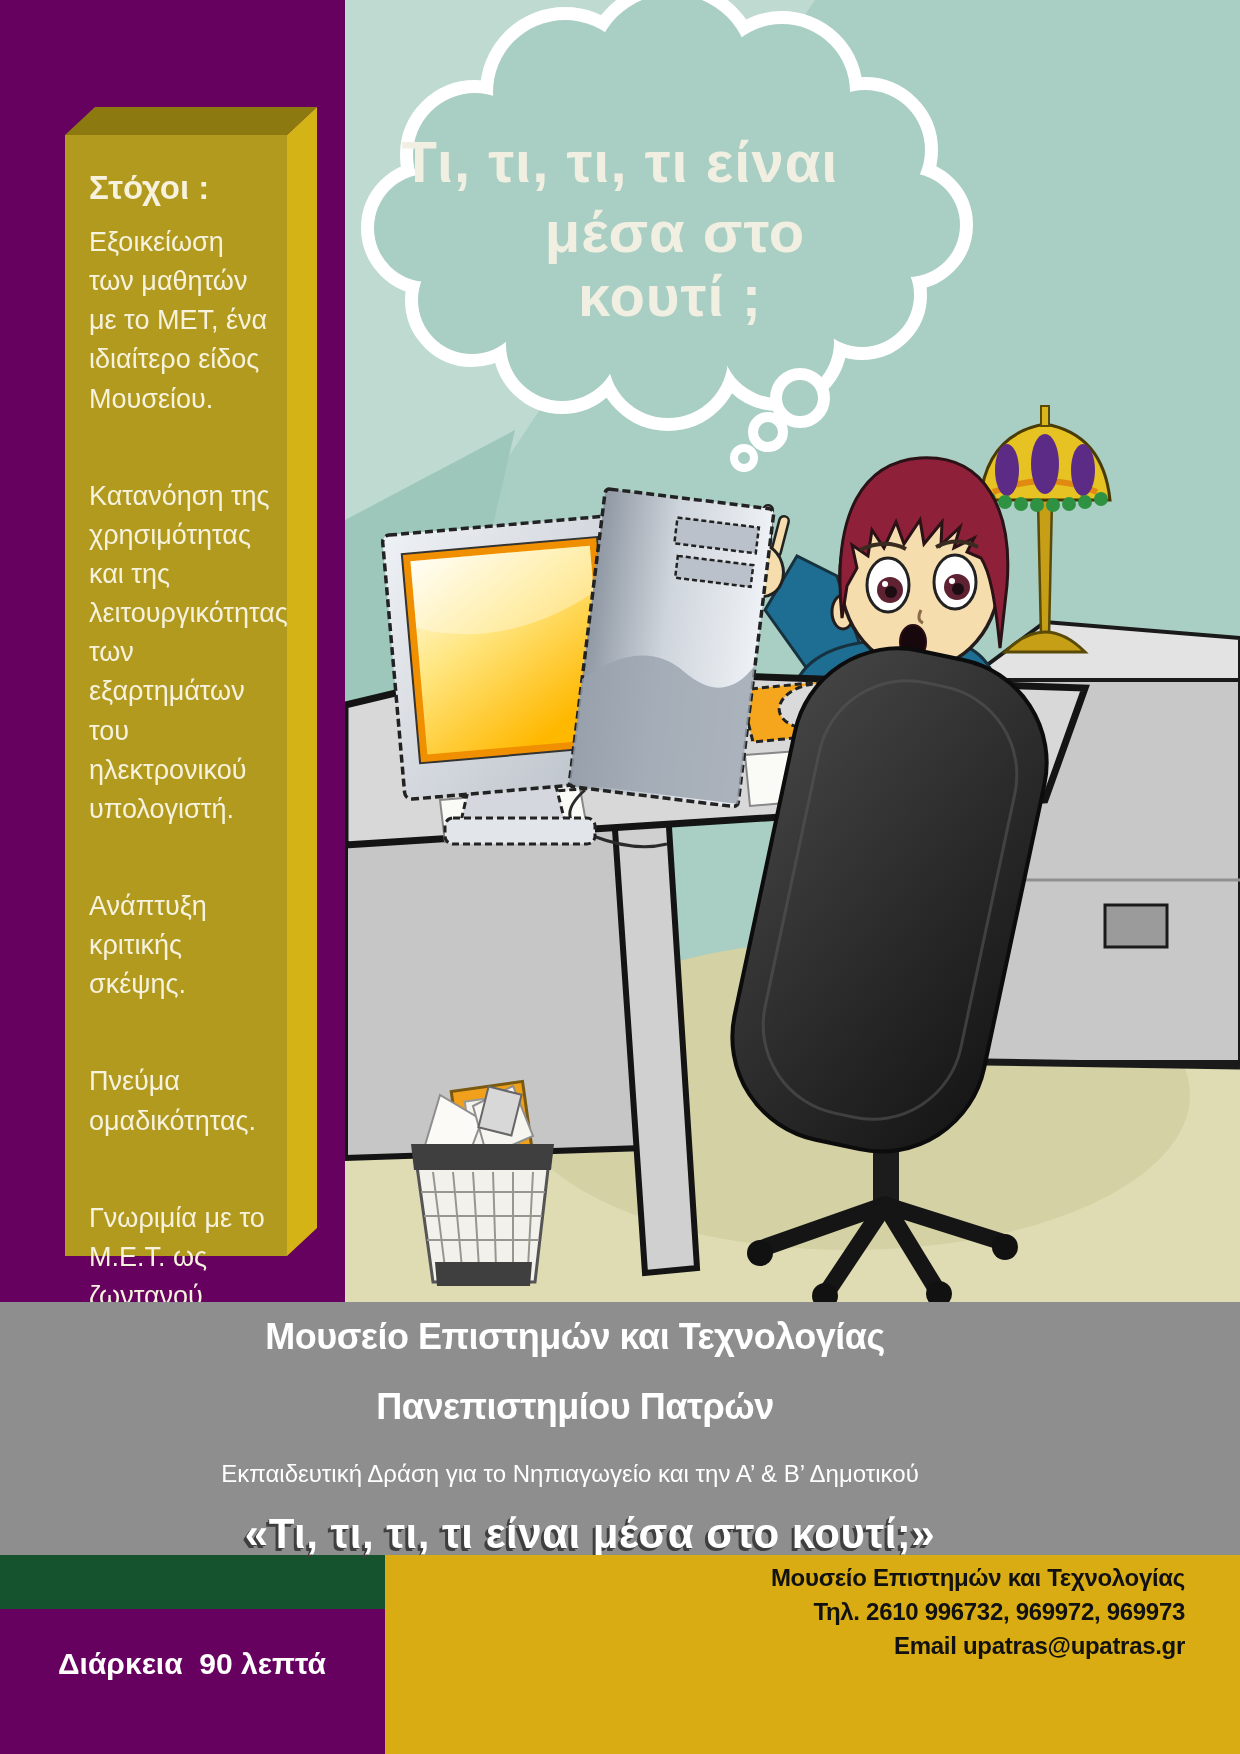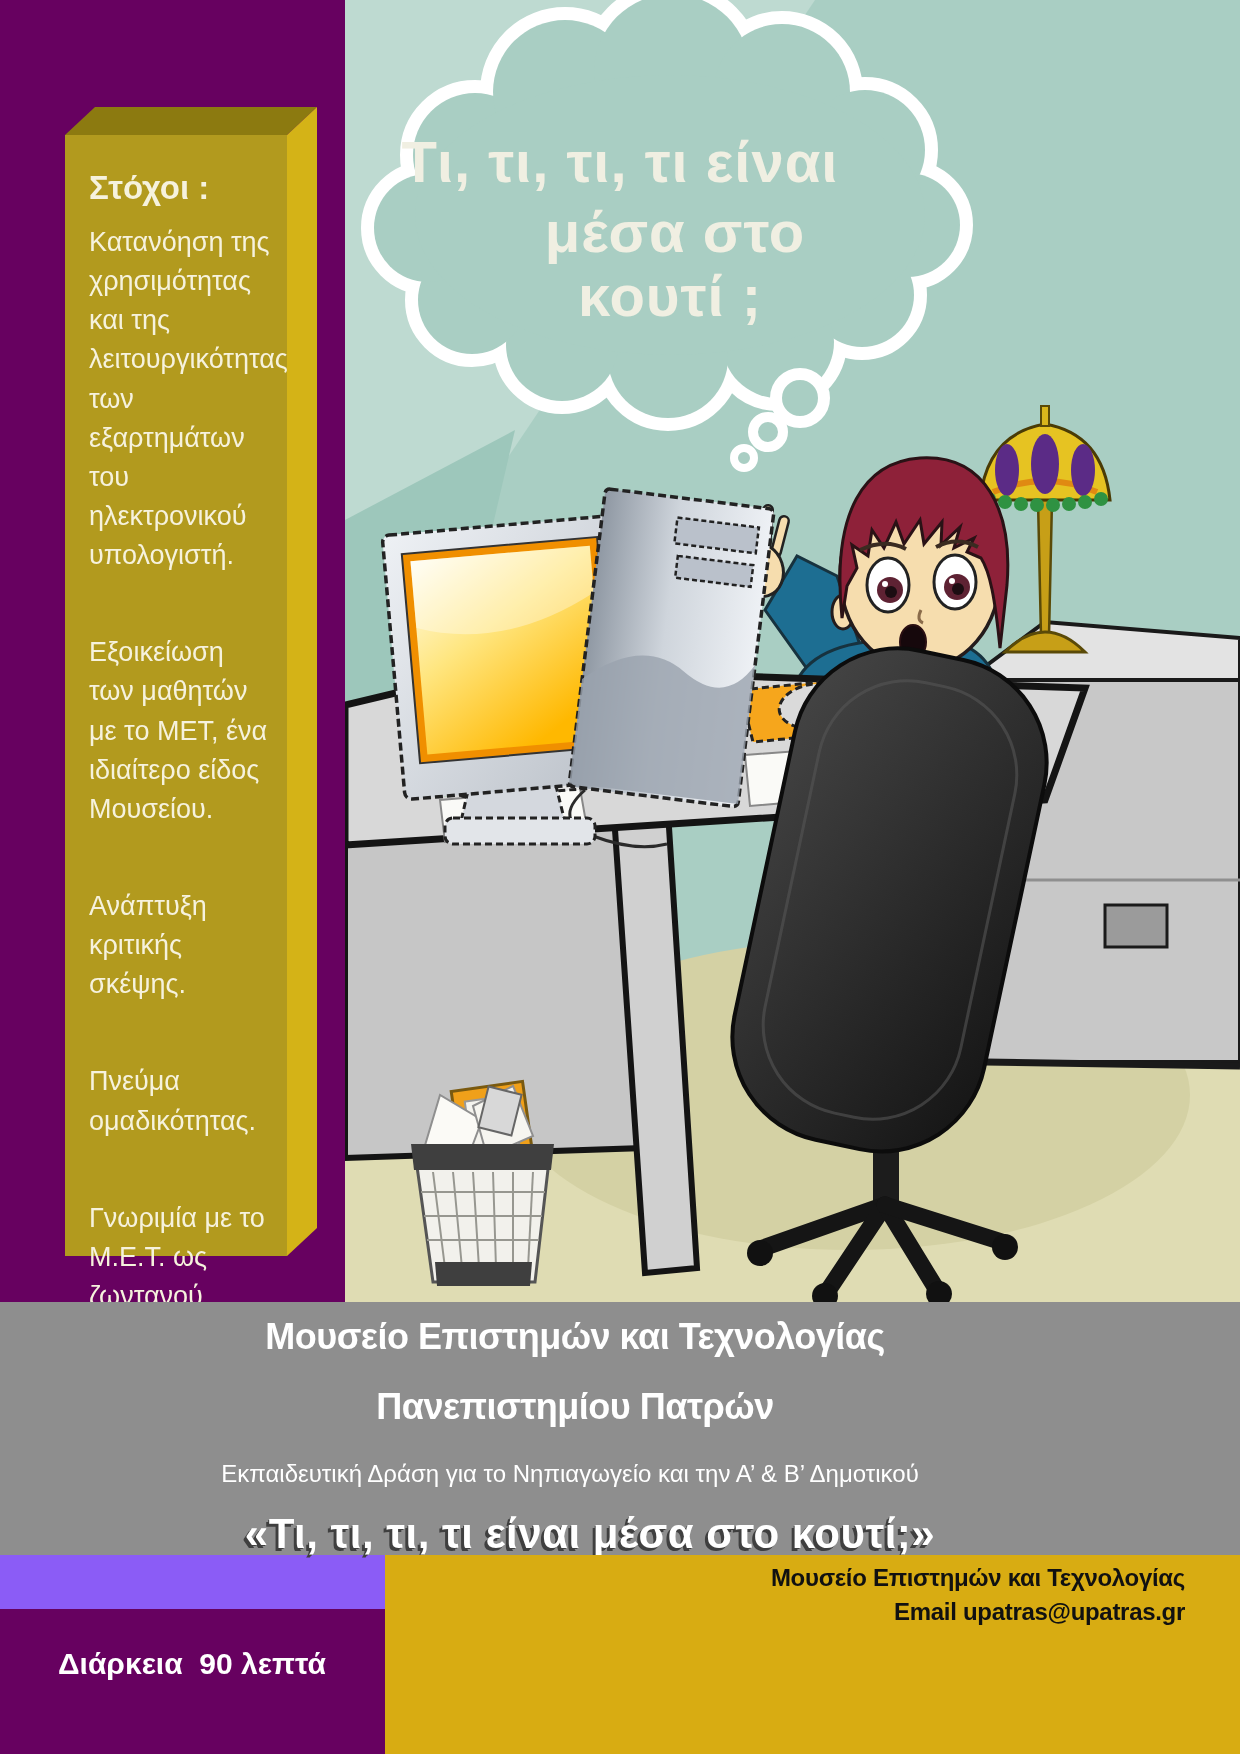--- a/index.html
+++ b/index.html
@@ -1,17 +1,17 @@
 <!DOCTYPE html>
 <html><head>
 <meta charset="utf-8">
 <style>
   html,body{margin:0;padding:0;background:#ffffff;}
   .page{position:relative;width:1240px;height:1754px;overflow:hidden;
-        font-family:"Liberation Sans","DejaVu Sans",sans-serif;background:#8b5cf6;}
+        font-family:"Liberation Sans","DejaVu Sans",sans-serif;background:#14532d;}
 
   
   .left-col{position:absolute;left:0;top:0;width:345px;height:1302px;background:#670160;}
   .goal-box-svg{position:absolute;left:0;top:0;}
   .goal-text{position:absolute;left:65px;top:135px;width:222px;box-sizing:border-box;
              padding:34px 14px 0 24px;color:#f6f2dd;}
   .goal-title{font-size:33px;font-weight:bold;margin:0 0 16px 0;}
   .goal-item{font-size:27px;line-height:1.45;margin:0 0 58px 0;}
 
   
@@ -44,22 +44,22 @@
     <svg class="goal-box-svg" width="345" height="1302" viewBox="0 0 345 1302">
 
       <polygon points="65,135 95,107 317,107 287,135" fill="#8c7a10"></polygon>
 
       <polygon points="287,135 317,107 317,1228 287,1256" fill="#d4b317"></polygon>
 
       <rect x="65" y="135" width="222" height="1121" fill="#b29a1e"></rect>
     </svg>
     <div class="goal-text">
       <div class="goal-title">Στόχοι :</div>
+      <div class="goal-item">Εξοικείωση των μαθητών με το ΜΕΤ, ένα ιδιαίτερο είδος Μουσείου.</div>
       <div class="goal-item">Κατανόηση  της χρησιμότητας και της λειτουργικότητας των εξαρτημάτων του ηλεκτρονικού υπολογιστή.</div>
-      <div class="goal-item">Εξοικείωση των μαθητών με το ΜΕΤ, ένα ιδιαίτερο είδος Μουσείου.</div>
       <div class="goal-item">Ανάπτυξη κριτικής σκέψης.</div>
       <div class="goal-item">Πνεύμα ομαδικότητας.</div>
       <div class="goal-item">Γνωριμία με το Μ.Ε.Τ. ως ζωντανού οργανισμού.</div>
     </div>
   </div>
 
   <div class="scene">
     <svg width="895" height="1302" viewBox="0 0 895 1302">
       <defs>
         <linearGradient id="screenGrad" x1="0" y1="0" x2="0.6" y2="1">
@@ -305,17 +305,18 @@
     <div class="bg-line bg-subtitle">Εκπαιδευτική Δράση για το Νηπιαγωγείο και την Α’ &amp; Β’ Δημοτικού</div>
     <div class="bg-line bg-headline">«Τι, τι, τι, τι είναι μέσα στο κουτί;»</div>
   </div>
 
   <div class="footer-purple">
     <div class="duration">Διάρκεια&nbsp; 90 λεπτά</div>
   </div>
   <div class="footer-gold">
     <div class="contact">
       <div>Μουσείο Επιστημών και Τεχνολογίας</div>
+      <div>Τηλ. 2610 996732, 969972, 969973</div>
       <div>Email upatras@upatras.gr</div>
     </div>
   </div>
 
 </div>
 
 </body></html>

